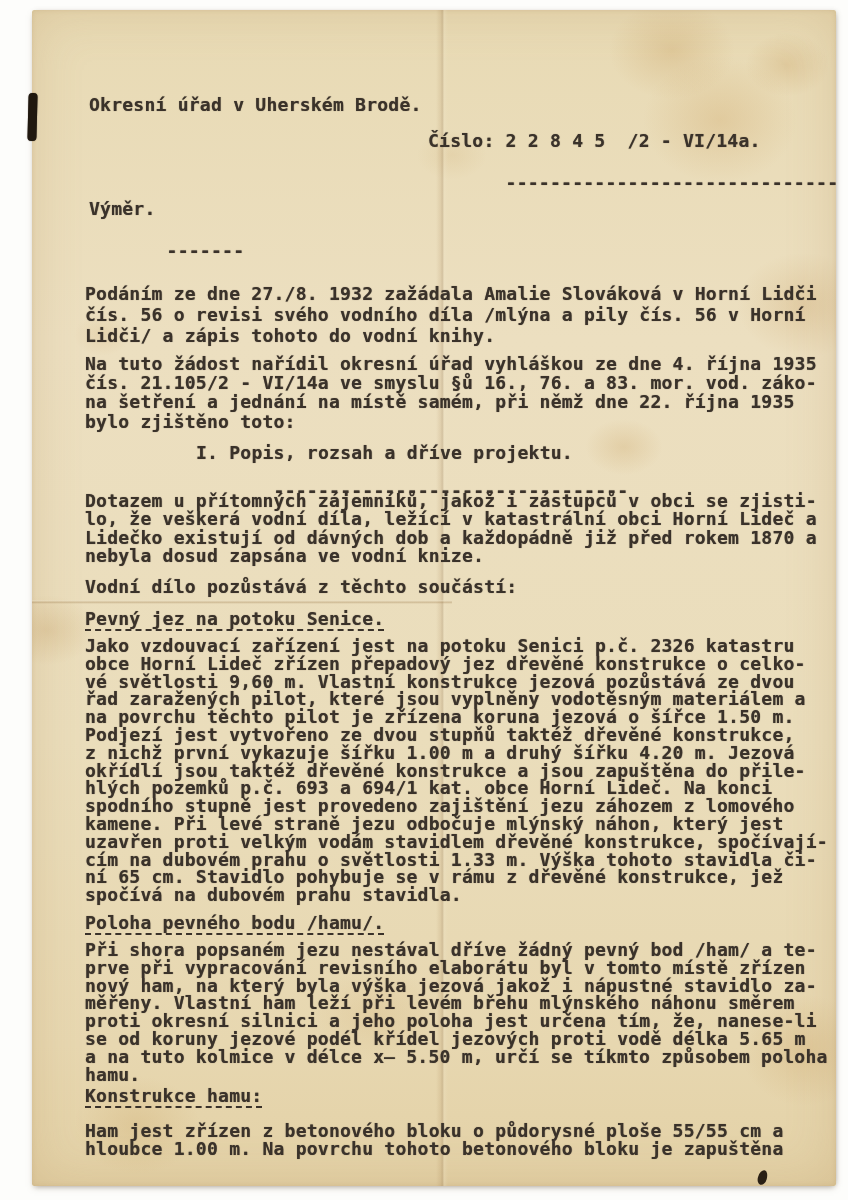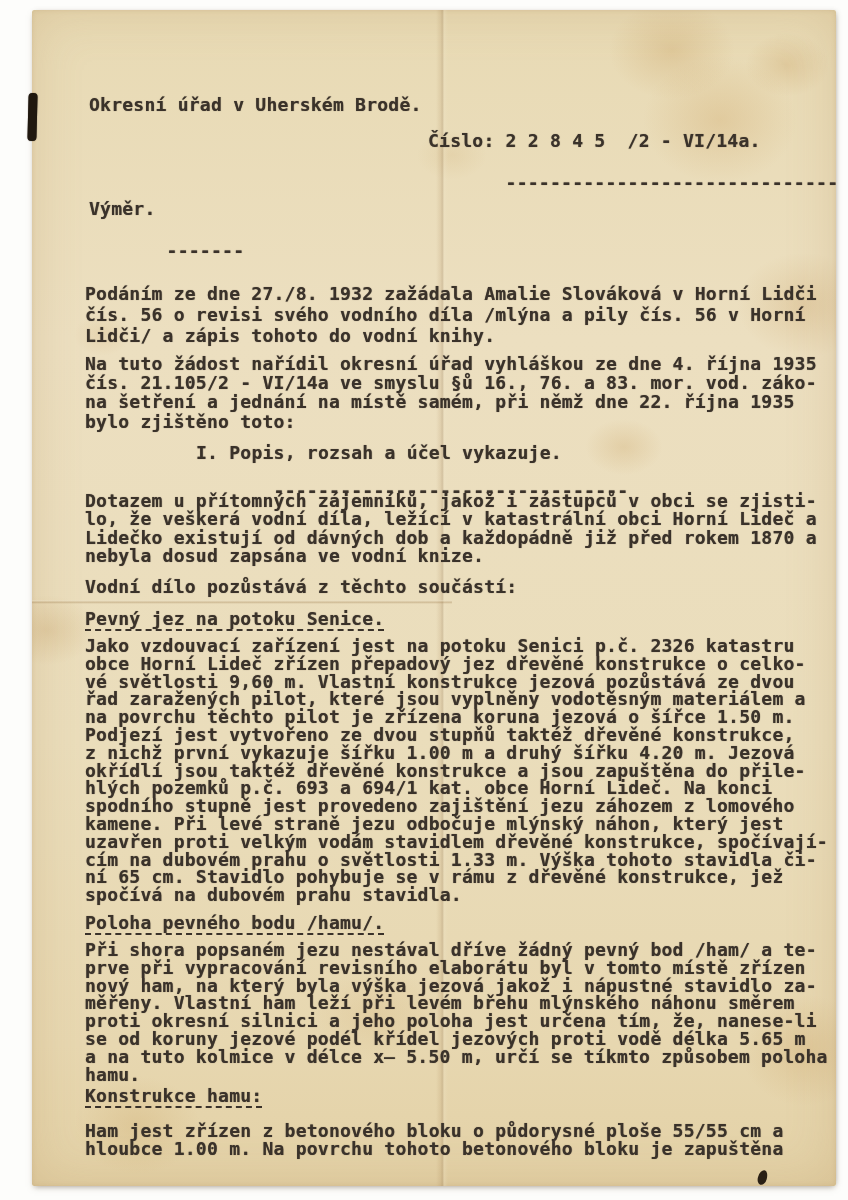--- a/index.html
+++ b/index.html
@@ -86,21 +86,21 @@
 
   <div class="tline" style="left:53px;top:273px;line-height:21px;">Podáním ze dne 27./8. 1932 zažádala Amalie Slováková v Horní Lidči
 čís. 56 o revisi svého vodního díla /mlýna a pily čís. 56 v Horní
 Lidči/ a zápis tohoto do vodní knihy.</div>
 
   <div class="tline" style="left:53px;top:332px;line-height:19.2px;margin-top:12px;">Na tuto žádost nařídil okresní úřad vyhláškou ze dne 4. října 1935
 čís. 21.105/2 - VI/14a ve smyslu §ů 16., 76. a 83. mor. vod. záko-
 na šetření a jednání na místě samém, při němž dne 22. října 1935
 bylo zjištěno toto:</div>
 
-  <div class="tline" style="left:164px;top:433px;line-height:19px;"><span>I. Popis, rozsah a účel vykazuje.</span><br>
+  <div class="tline" style="left:164px;top:433px;line-height:19px;"><span>I. Popis, rozsah a dříve projektu.</span><br>
        <span>--------------------------------</span>
   </div>
 
   <div class="tline" style="left:53px;top:482px;line-height:18.3px;">Dotazem u přítomných zájemníků, jakož i zástupců v obci se zjisti-
 lo, že veškerá vodní díla, ležící v katastrální obci Horní Lideč a
 Lidečko existují od dávných dob a každopádně již před rokem 1870 a
 nebyla dosud zapsána ve vodní knize.</div>
 
   <div class="tline" style="left:53px;top:600px;"><span class="u-dashed">Pevný jez na potoku Senice.</span></div>
 

